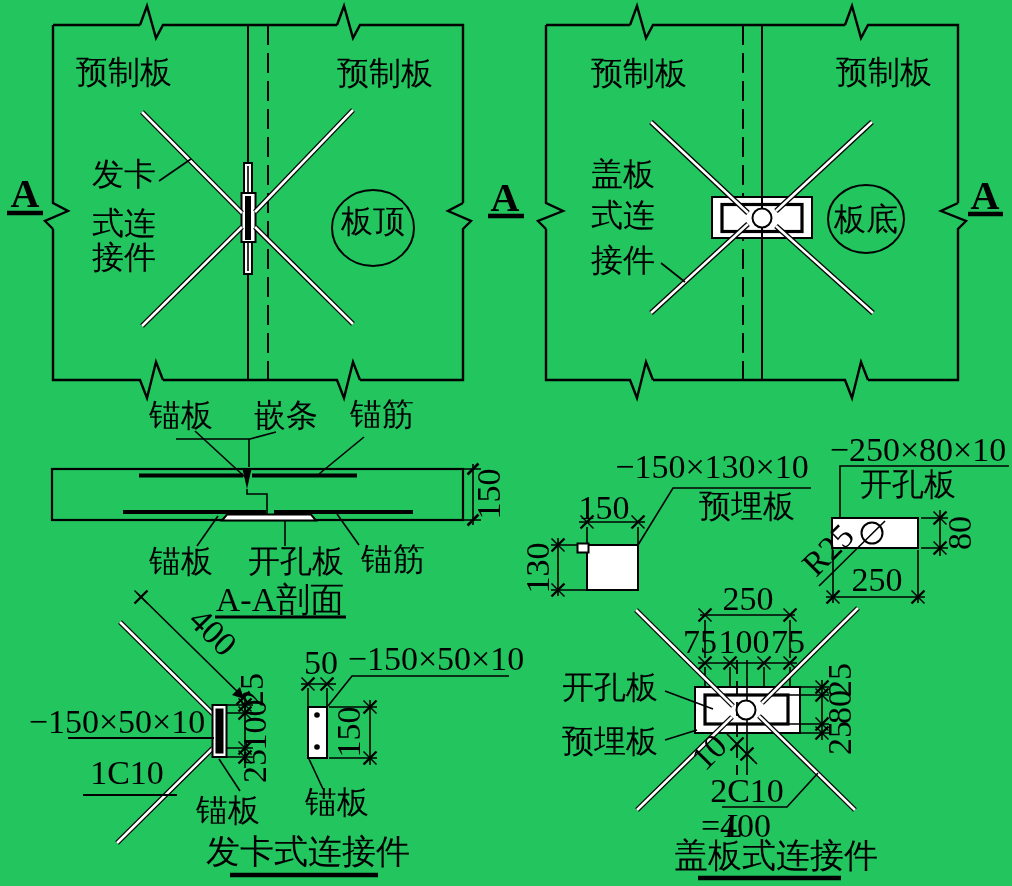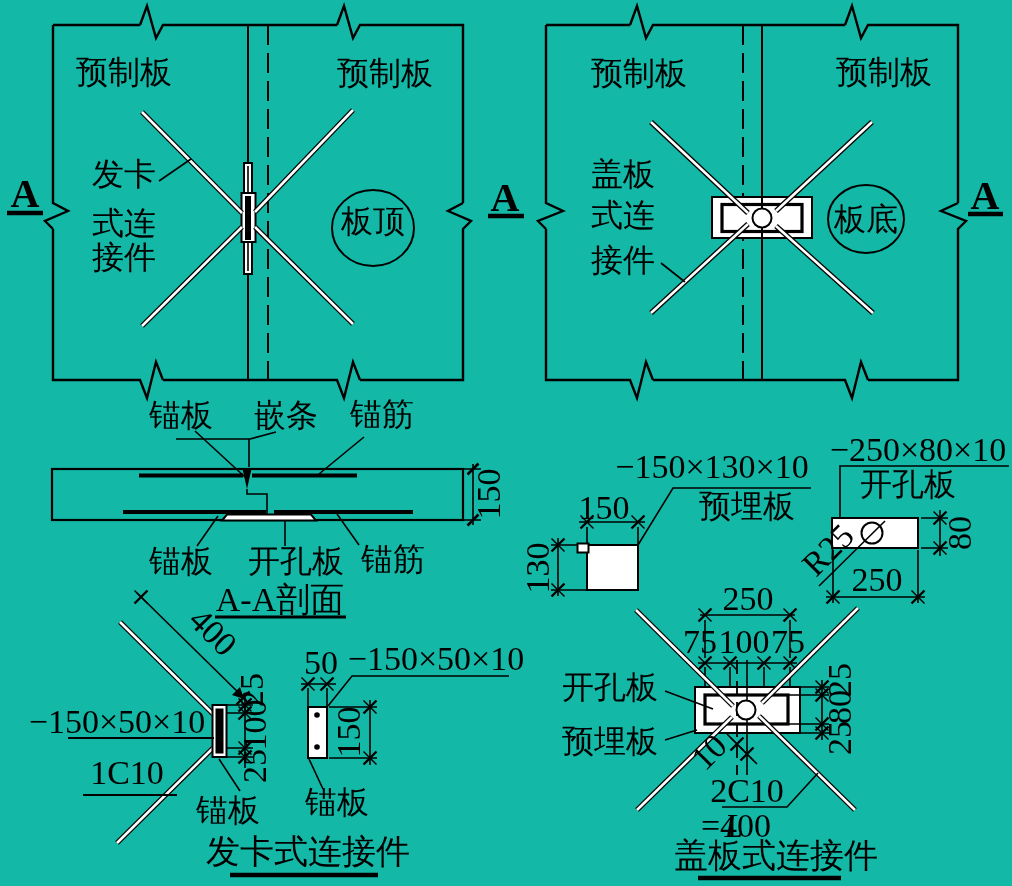--- a/index.html
+++ b/index.html
@@ -1,16 +1,16 @@
 <!DOCTYPE html>
 <html><head>
 <meta charset="utf-8">
 <style>
   html,body{margin:0;padding:0;background:#fff}
-  .stage{width:1012px;height:886px;position:relative;background:#14b8a6}
+  .stage{width:1012px;height:886px;position:relative;background:#22c55e}
   svg{display:block}
   text{fill:#000;font-family:"Liberation Serif","DejaVu Serif",serif;text-anchor:middle}
   .cjk{font-size:32px}
   .num{font-size:34px}
   .ttl{font-size:34px}
   .amark{font-size:40px;font-weight:bold}
   .ital{font-style:italic}
   .ln{stroke:#000;stroke-width:2;fill:none}
   .border{stroke:#000;stroke-width:2.4;fill:none}
   .thin{stroke:#000;stroke-width:1.6;fill:none}

